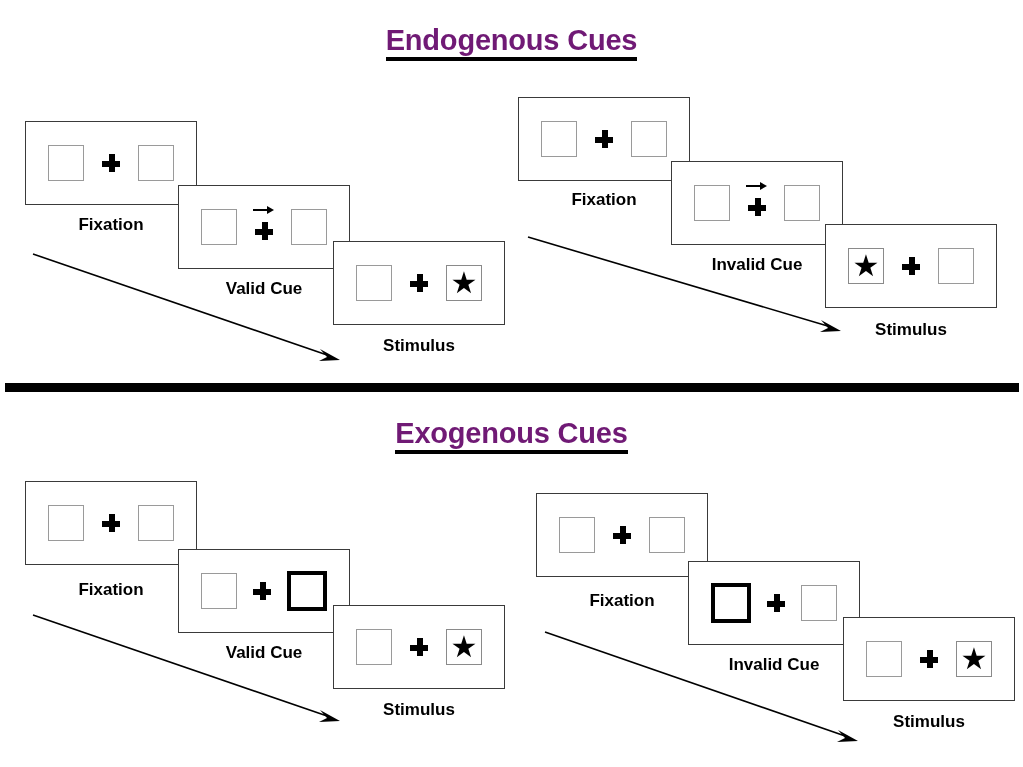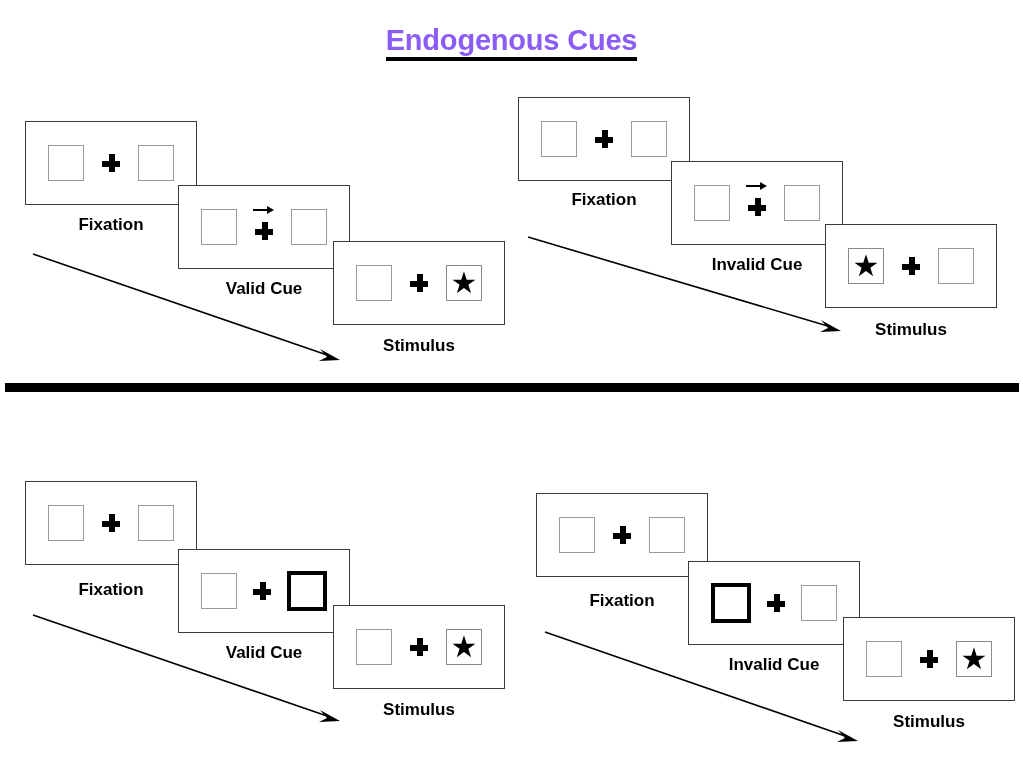--- a/index.html
+++ b/index.html
@@ -18,21 +18,21 @@
     overflow: hidden;
   }
 
   
   .section-title {
     position: absolute;
     width: 100%;
     text-align: center;
     font-size: 29px;
     font-weight: bold;
-    color: #8b5cf6;
+    color: #701a75;
     letter-spacing: -0.2px;
   }
   .section-title span {
     border-bottom: 4px solid #000000;
     padding-bottom: 1px;
   }
 
   
   .divider {
     position: absolute;
@@ -230,20 +230,23 @@
   </div>
   <div class="frame-label" style="left:825px; top:320px; width:172px;">Stimulus</div>
 
   <svg class="flow-arrow" style="left:523px; top:232px; width:330px; height:110px;" viewBox="0 0 330 110">
     <line x1="5" y1="5" x2="308" y2="95" stroke="#000000" stroke-width="1.6"></line>
     <polygon points="318,99 298,88 305,96 297,100" fill="#000000"></polygon>
   </svg>
 
   <div class="divider" style="left:5px; top:383px; width:1014px; height:9px;"></div>
 
+  <div class="section-title" style="top:417px;left:0;">
+    <span>Exogenous Cues</span>
+  </div>
 
   <div class="frame" style="left:25px; top:481px; width:172px; height:84px;">
     <div class="frame-inner" style="width:146px; height:40px;">
       <div class="box thin" style="width:36px;height:36px;"></div>
       <div class="plus" style="width:20px;height:20px;margin:0 17px;">
         <i style="position:absolute;background:#000;left:7.5px;top:1px;width:6px;height:18px;"></i>
         <i style="position:absolute;background:#000;left:1px;top:7.5px;width:18px;height:6px;"></i>
       </div>
       <div class="box thin" style="width:36px;height:36px;"></div>
     </div>

